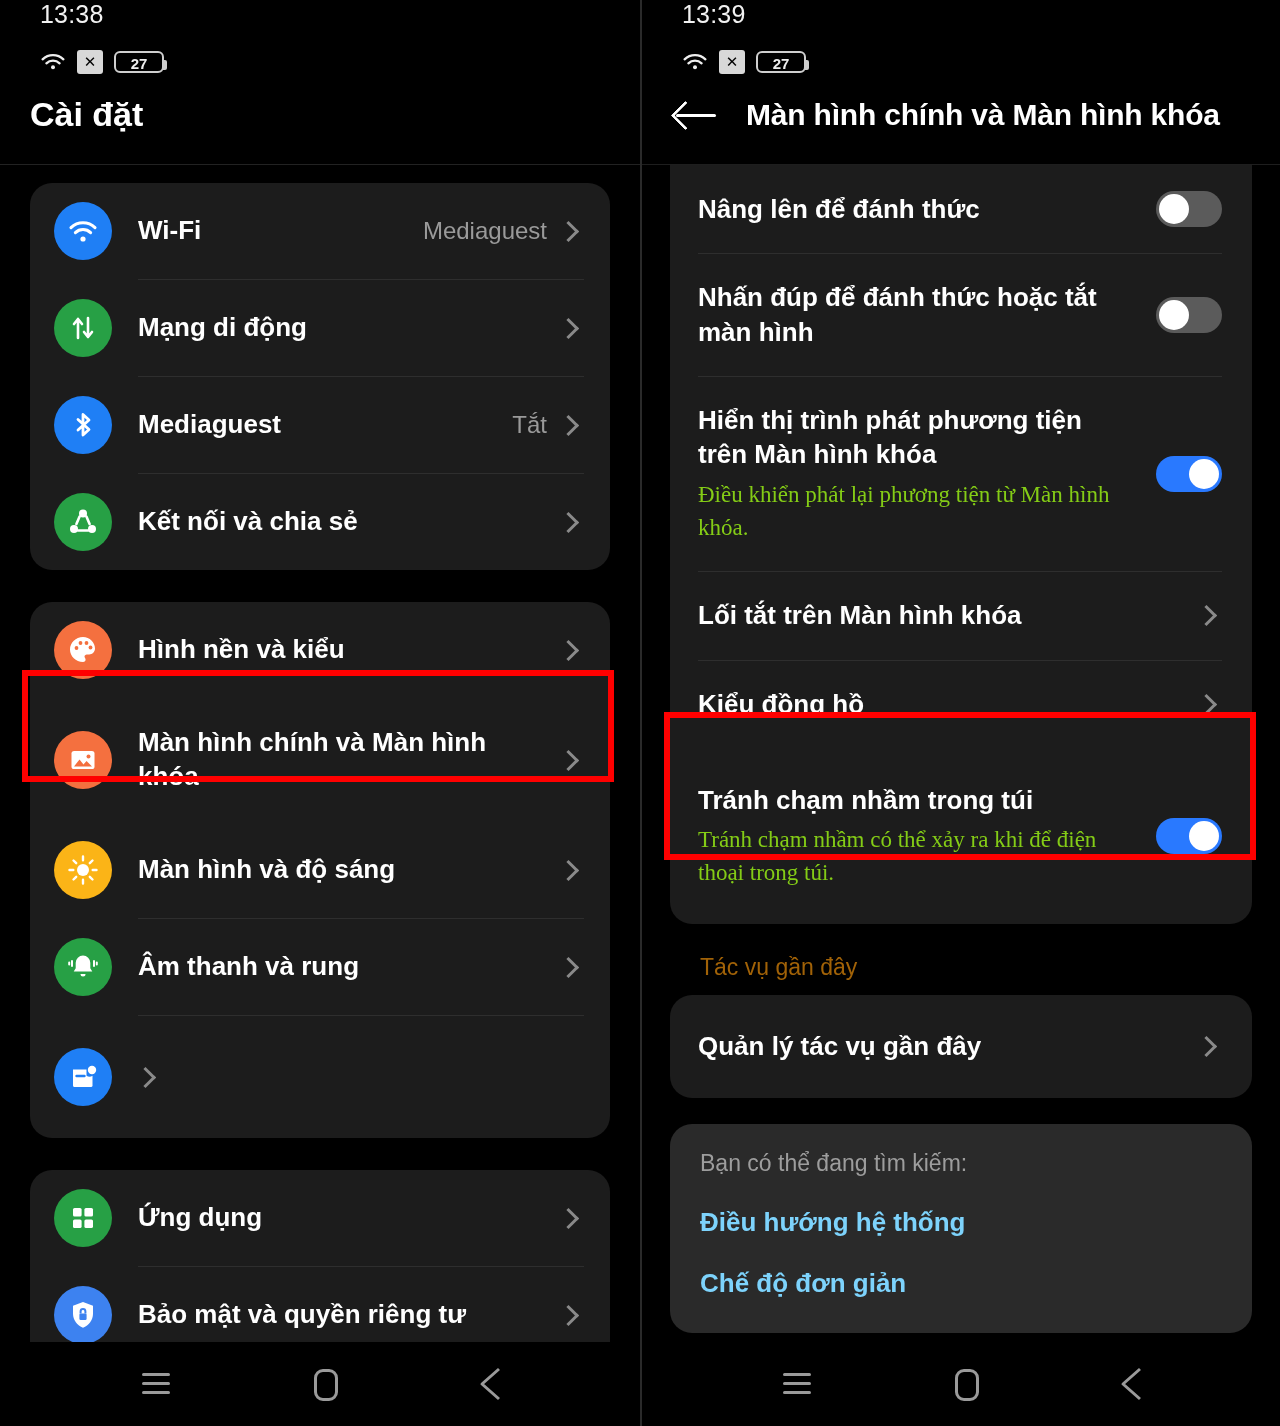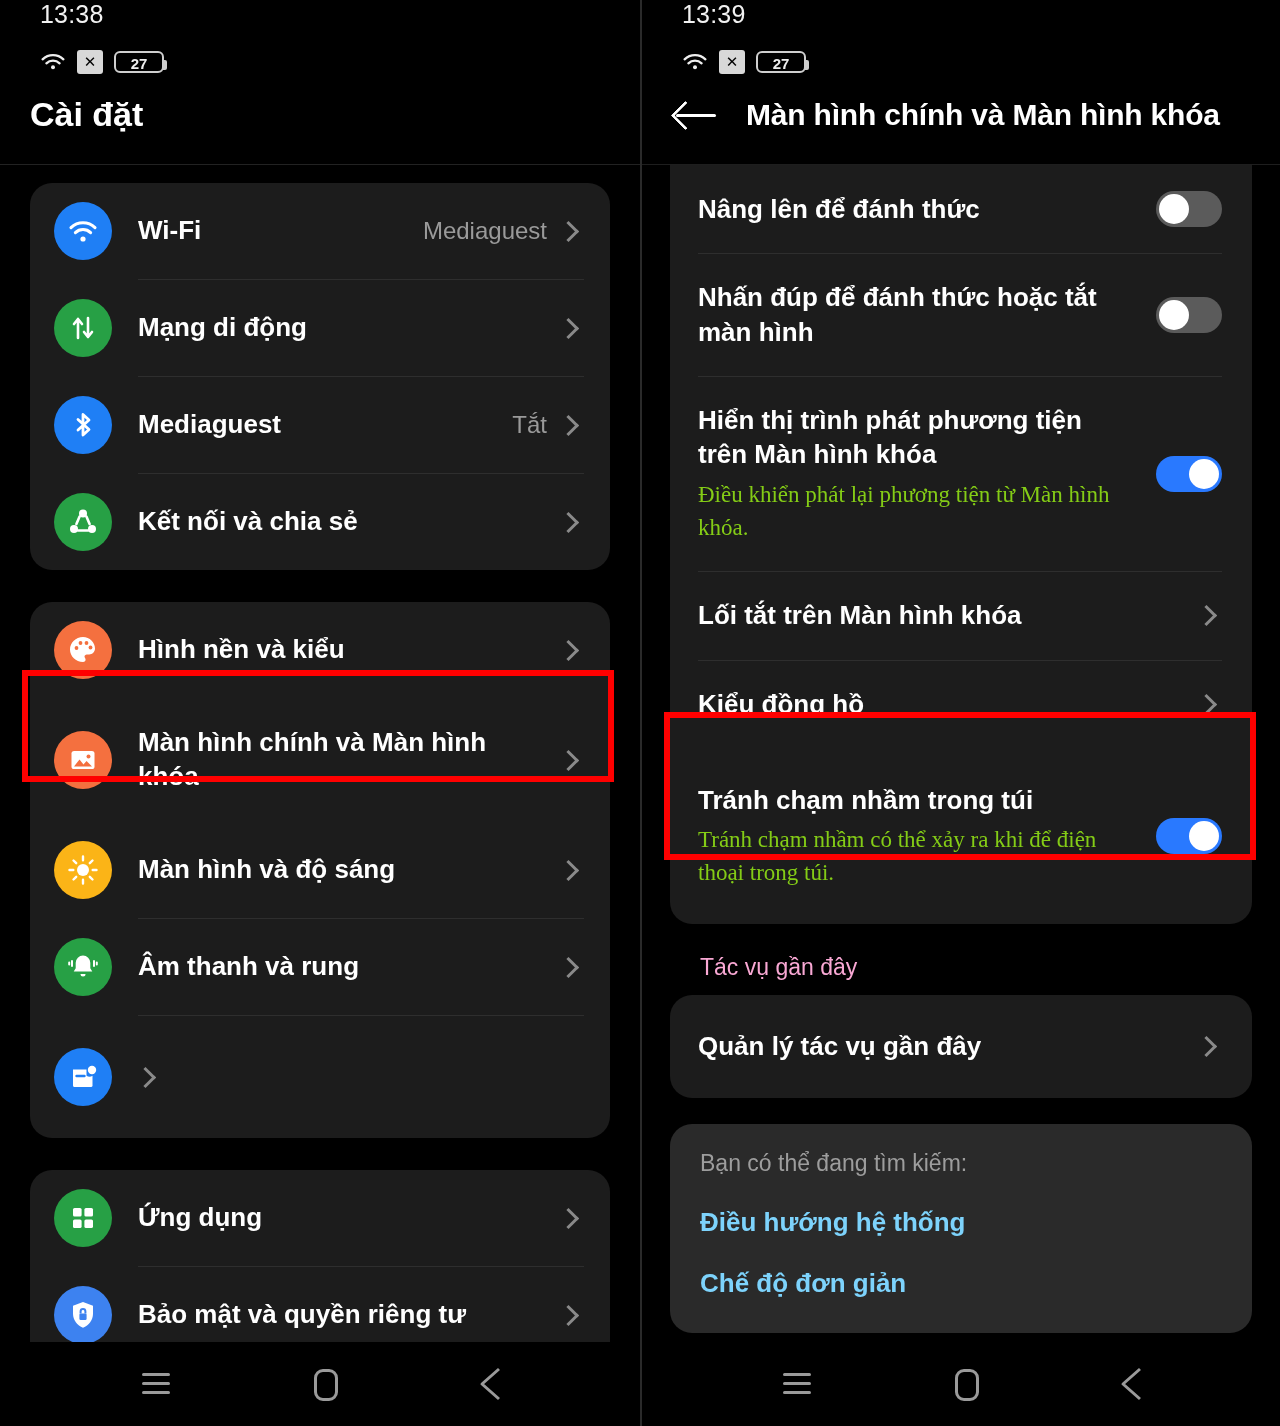--- a/index.html
+++ b/index.html
@@ -115,21 +115,21 @@
     background:#fff;
   }
   .toggle.on .knob { left: 33px; }
   .tsep { height:1px; background:#2e2e2e; margin: 0 30px 0 28px; }
   .chev-r {
     width: 15px; height: 15px; border-right:3px solid #8a8a8a;
     border-top:3px solid #8a8a8a; transform: rotate(45deg); flex:none;
     margin-right: 8px;
   }
   .section-label {
-    color:#f9a8d4; font-size:23px; padding: 30px 4px 14px 30px;
+    color:#a16207; font-size:23px; padding: 30px 4px 14px 30px;
   }
   .hint-card {
     background:#2a2a2a; border-radius:22px; margin-top: 26px; padding: 26px 30px 34px 30px;
   }
   .hint-head { color:#9d9d9d; font-size:23px; }
   .hint-item { color:#7dd3fc; font-size:26px; font-weight:bold; margin-top:30px; }
 
   
   .hl {
     position:absolute; border: 6px solid #ff0000; pointer-events:none; z-index: 20;

